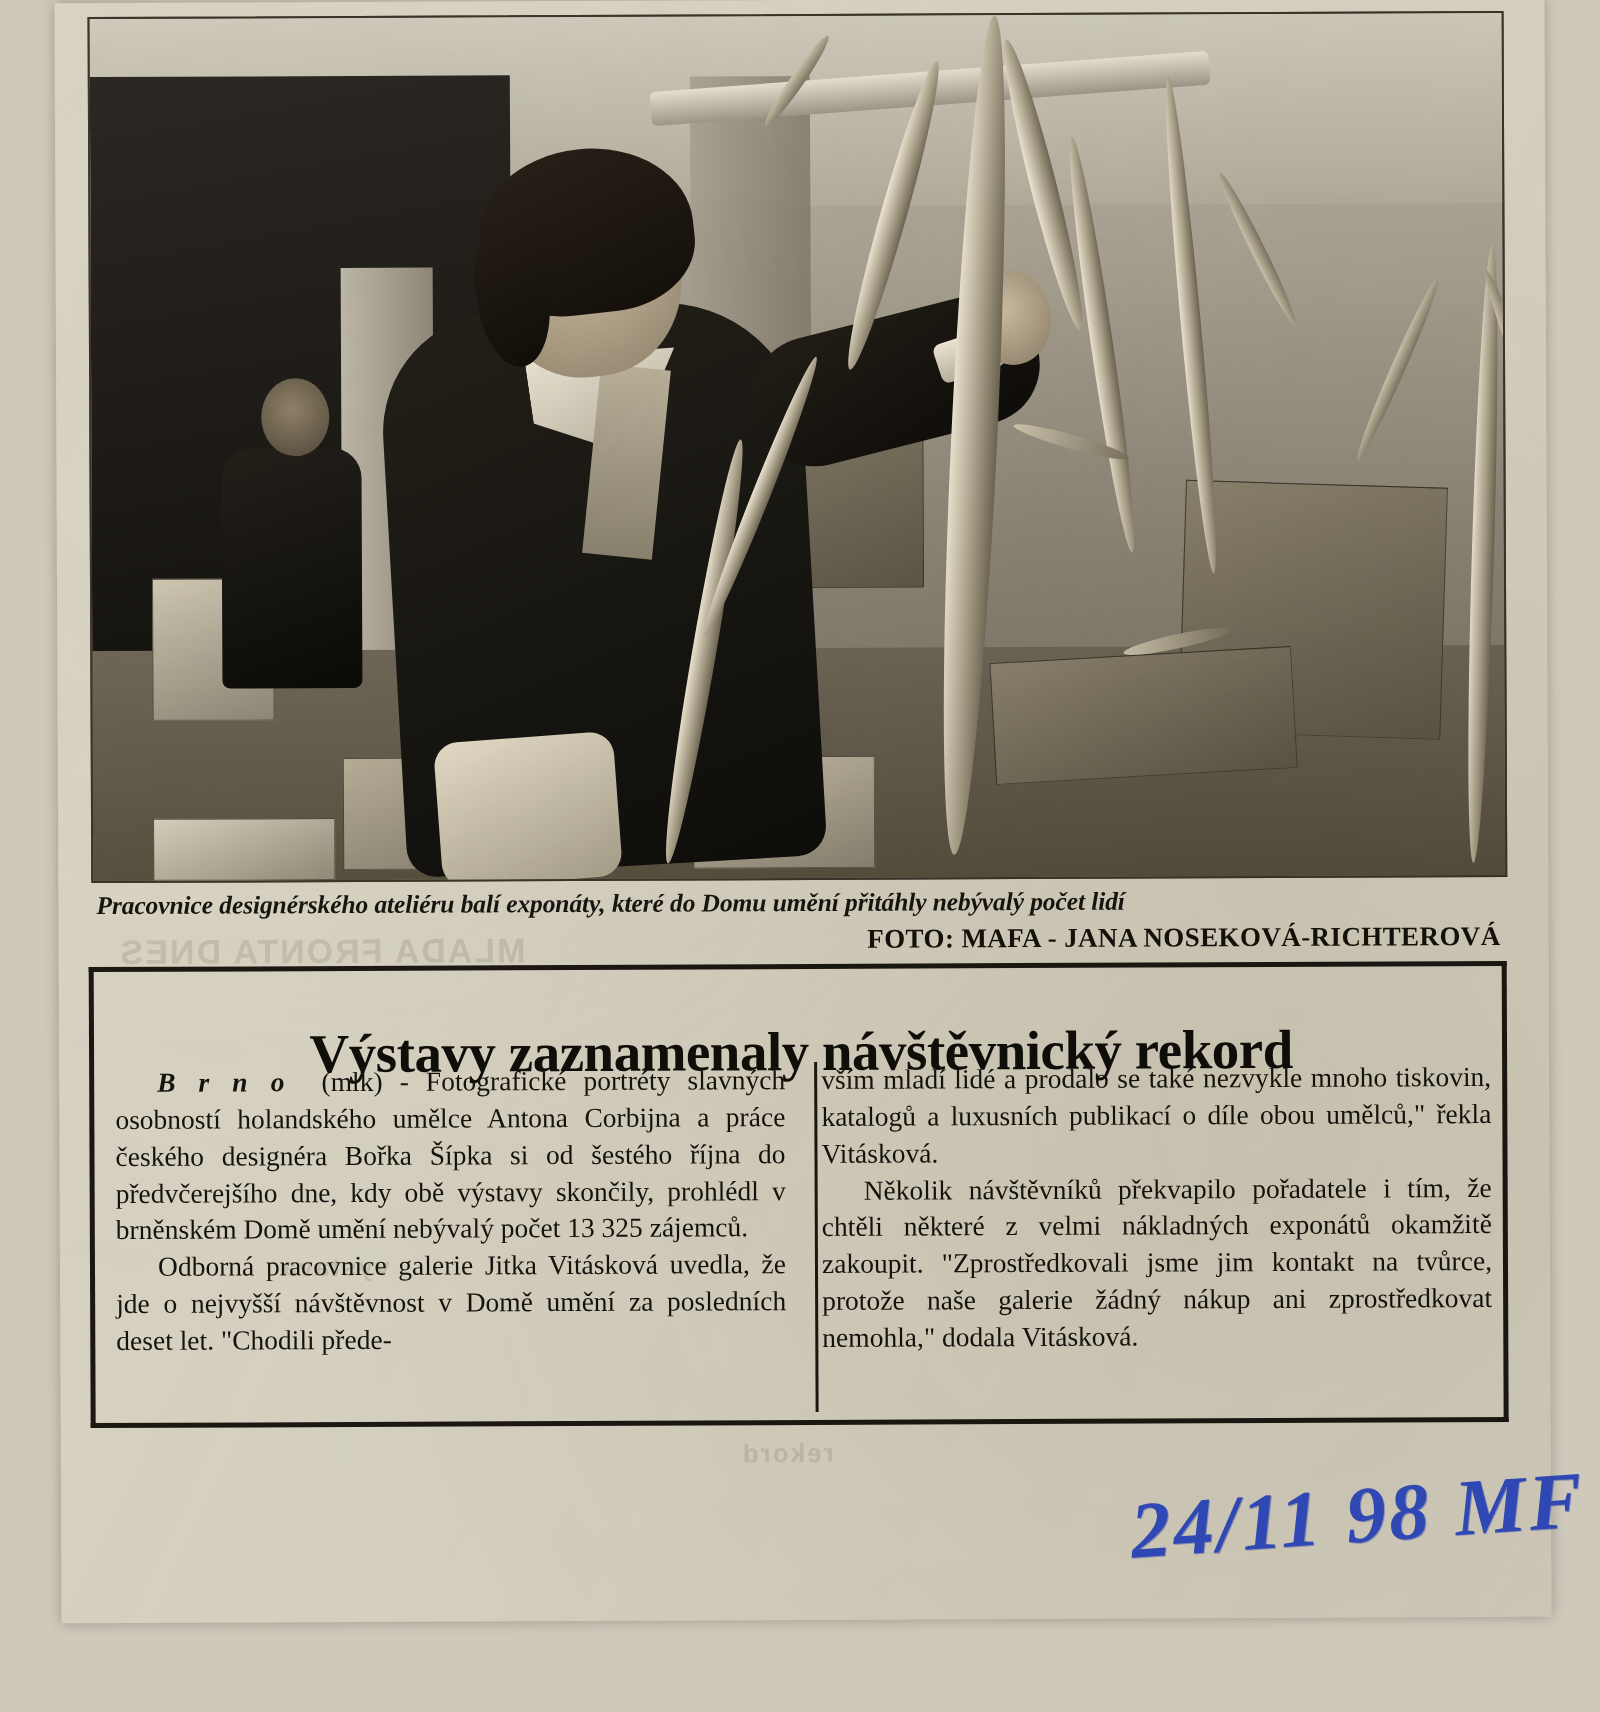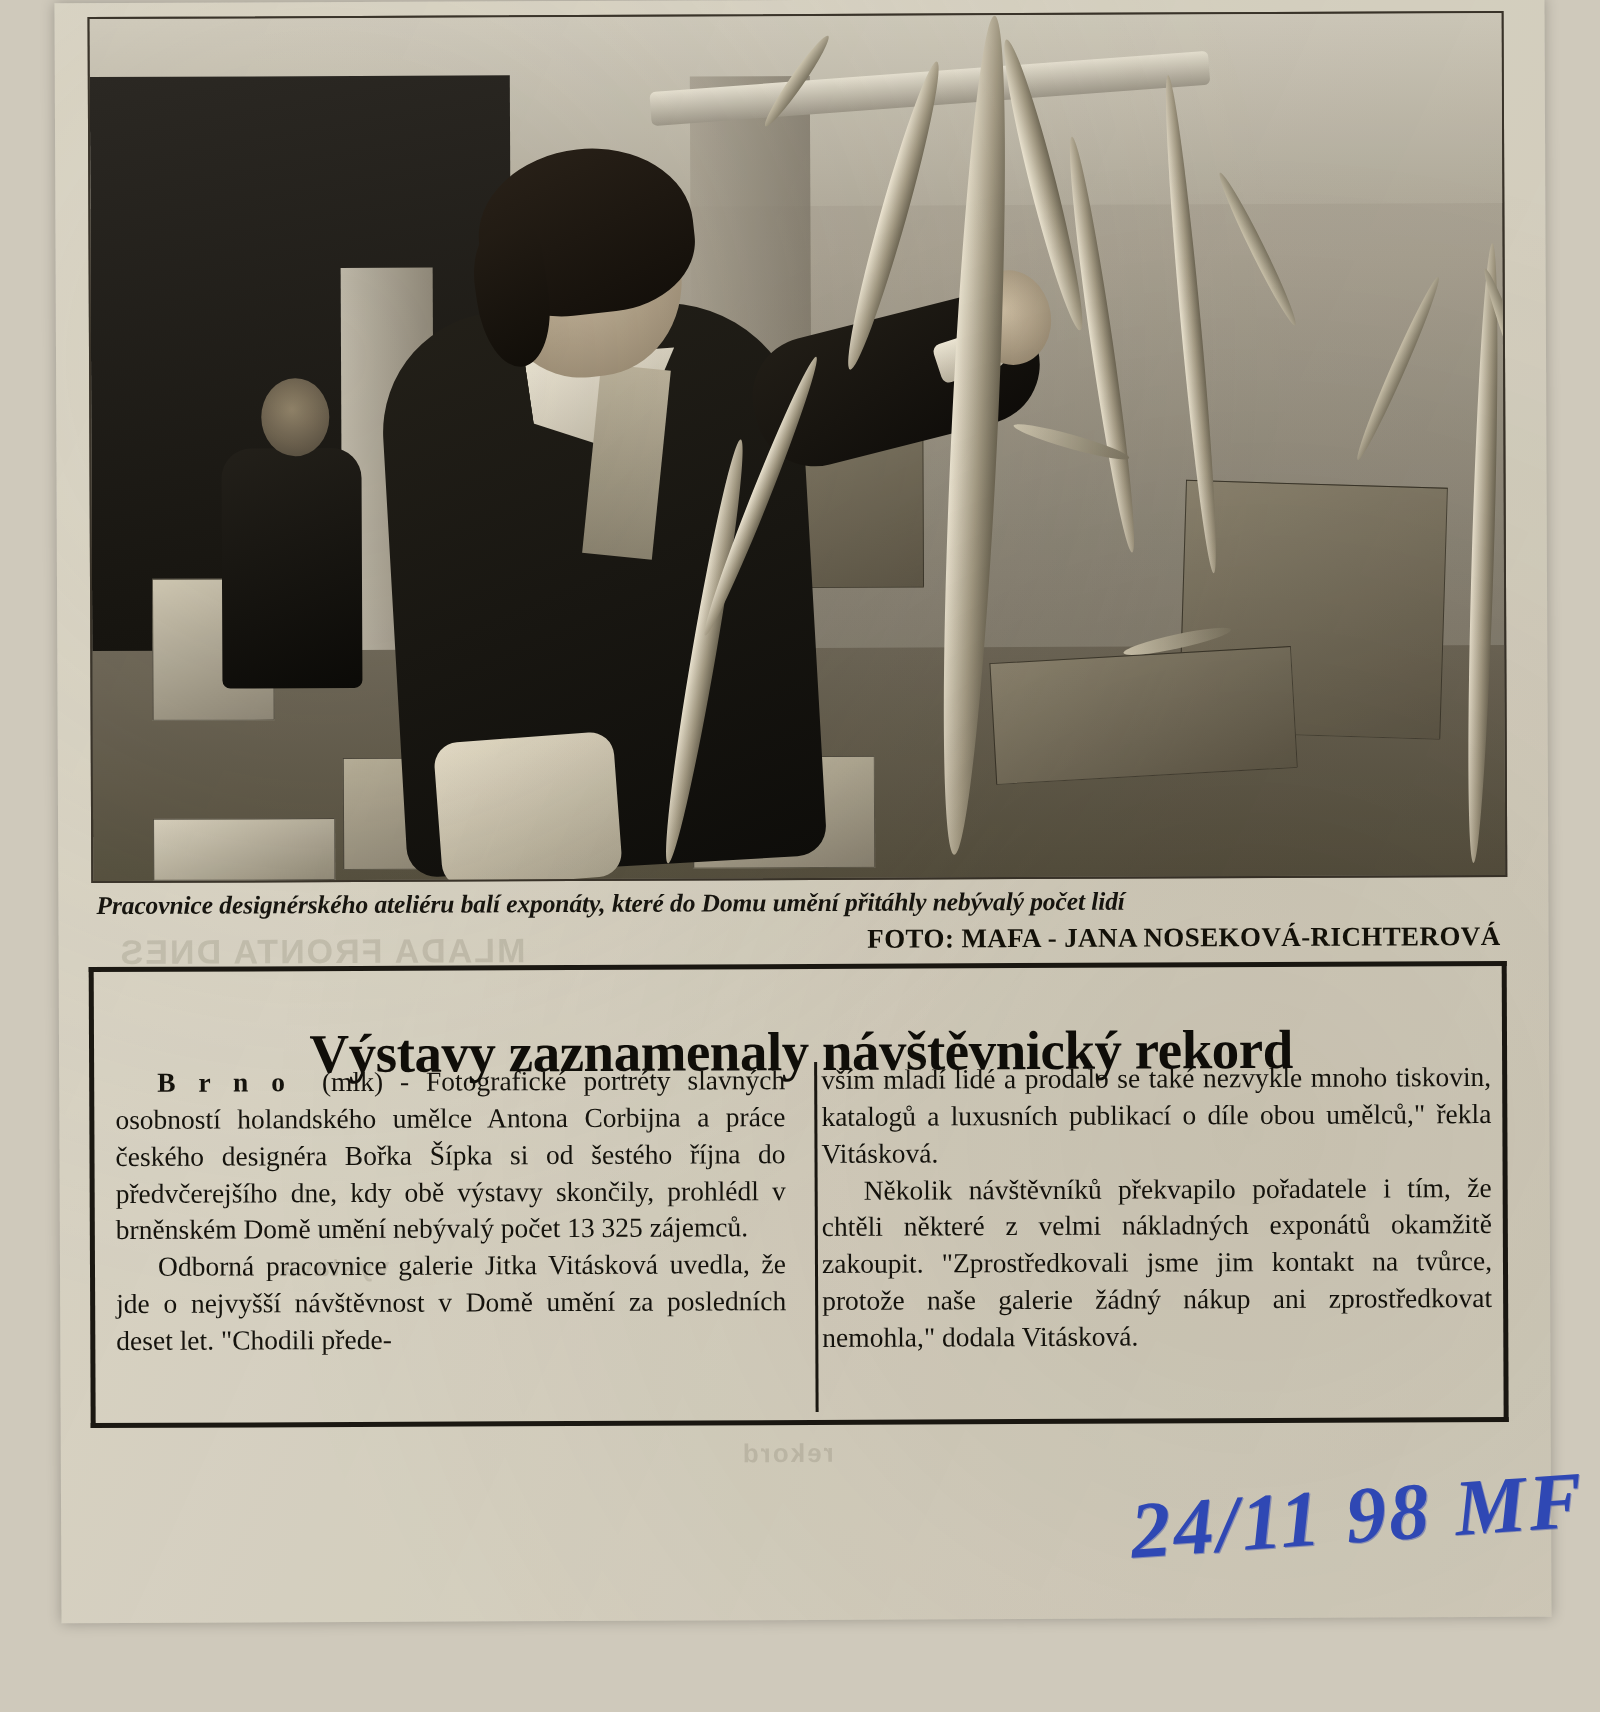--- a/index.html
+++ b/index.html
@@ -290,20 +290,21 @@
   .col p {
     margin: 0;
   }
   .col p + p {
     margin-top: 0px;
   }
   .indent { text-indent: 42px; }
   .dateline {
     font-weight: bold;
     letter-spacing: 3px;
+    font-style: italic;
   }
   #col-divider {
     position: absolute;
     left: 755px;
     top: 1062px;
     width: 3px;
     height: 350px;
     background: #1b1812;
   }
 

